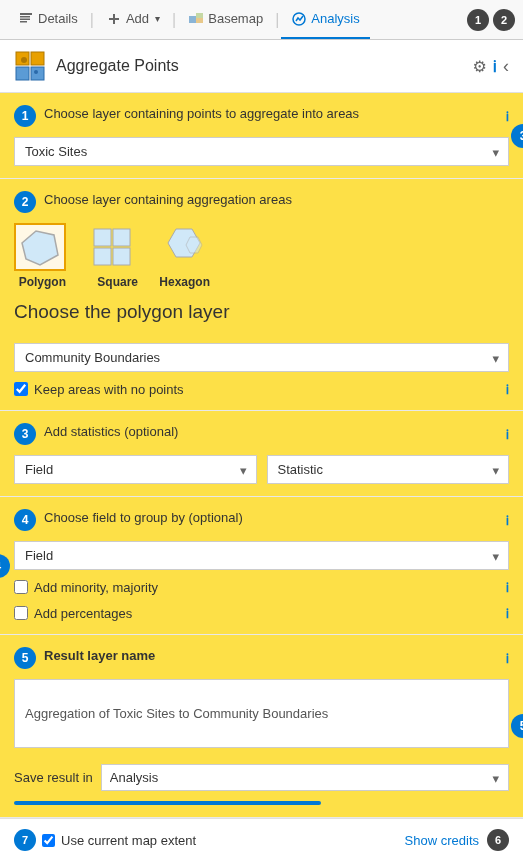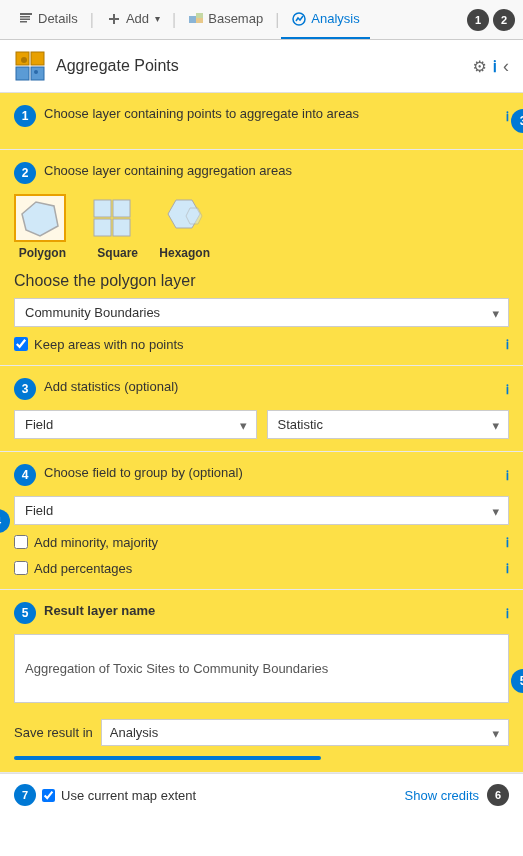--- a/index.html
+++ b/index.html
@@ -436,20 +436,25 @@
   </div>
 
   <div class="section">
     <div class="section-header">
       <div class="circle-badge blue">1</div>
       <span class="section-title">Choose layer containing points to aggregate into areas</span>
       <span class="section-info">ℹ</span>
 
       <div class="right-badge">3</div>
     </div>
+    <div class="dropdown-wrapper">
+      <select>
+        <option>Toxic Sites</option>
+      </select>
+    </div>
   </div>
 
   <div class="section">
     <div class="section-header">
       <div class="circle-badge blue">2</div>
       <span class="section-title">Choose layer containing aggregation areas</span>
     </div>
 
     <div class="shape-options">
 
@@ -477,21 +482,21 @@
       <div class="shape-option">
         <div class="shape-icon-wrap">
           <svg class="shape-svg" viewBox="0 0 44 40" fill="none">
             <polygon points="14,2 30,2 38,16 30,30 14,30 6,16" fill="#d0e8f8" stroke="#aaa" stroke-width="1"></polygon>
             <polygon points="28,10 36,10 40,18 36,26 28,26 24,18" fill="#d0e8f8" stroke="#aaa" stroke-width="1" opacity="0.5"></polygon>
           </svg>
         </div>
         <span class="shape-label">Hexagon</span>
       </div>
     </div>
-    <div style="font-size:16px; color:#333; margin-bottom:8px;">Choose the polygon layer</div>
+    <div style="font-size:19px; color:#333; margin-bottom:20px;">Choose the polygon layer</div>
     <div class="dropdown-wrapper">
       <select>
         <option>Community Boundaries</option>
       </select>
     </div>
     <div class="checkbox-row">
       <input type="checkbox" checked="" style="">
       <span class="checkbox-label">Keep areas with no points</span>
       <span class="checkbox-info">ℹ</span>
     </div>

